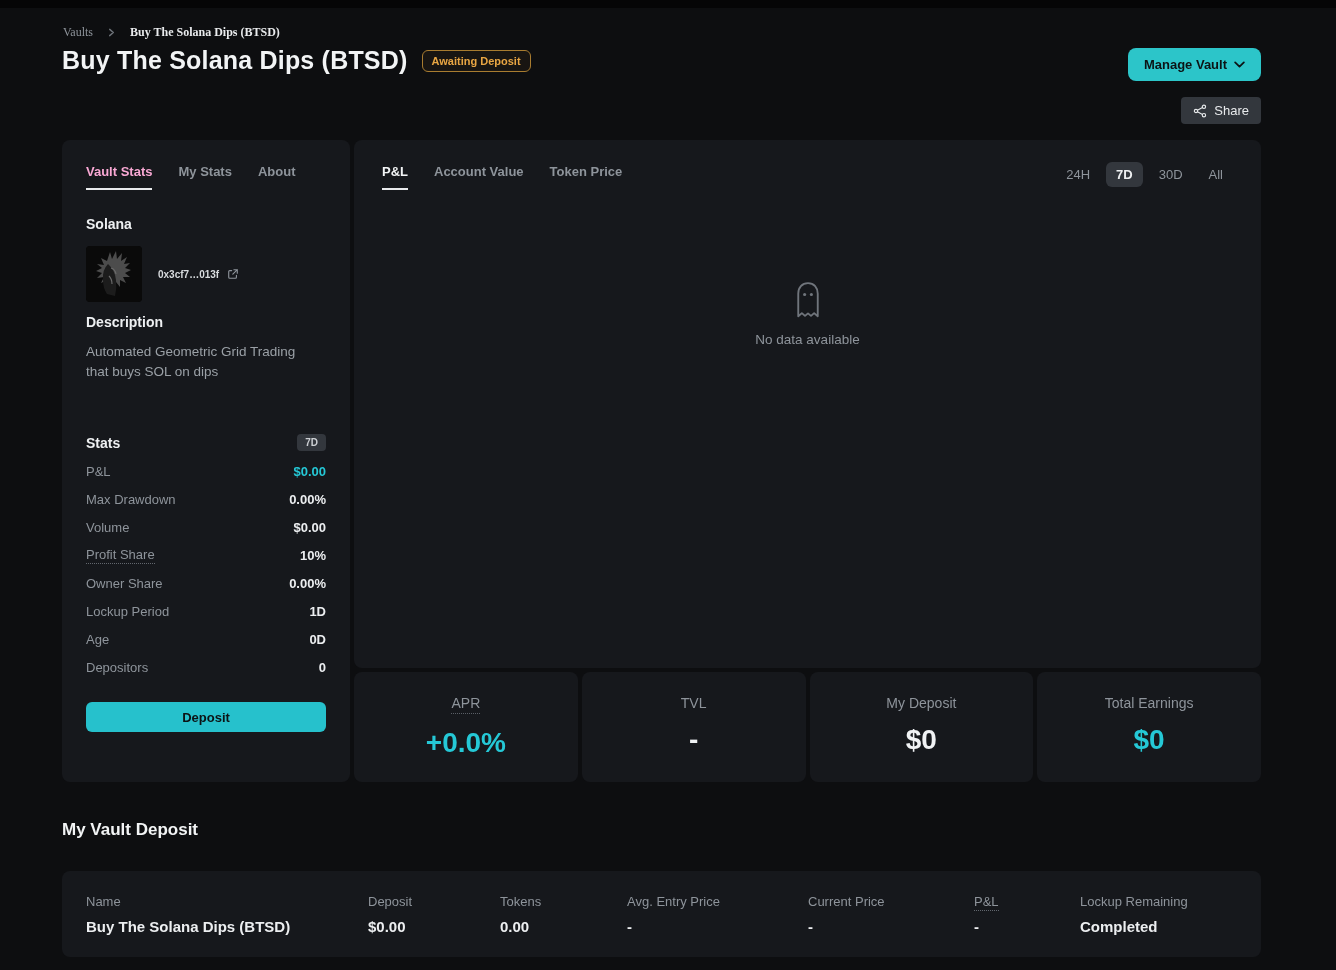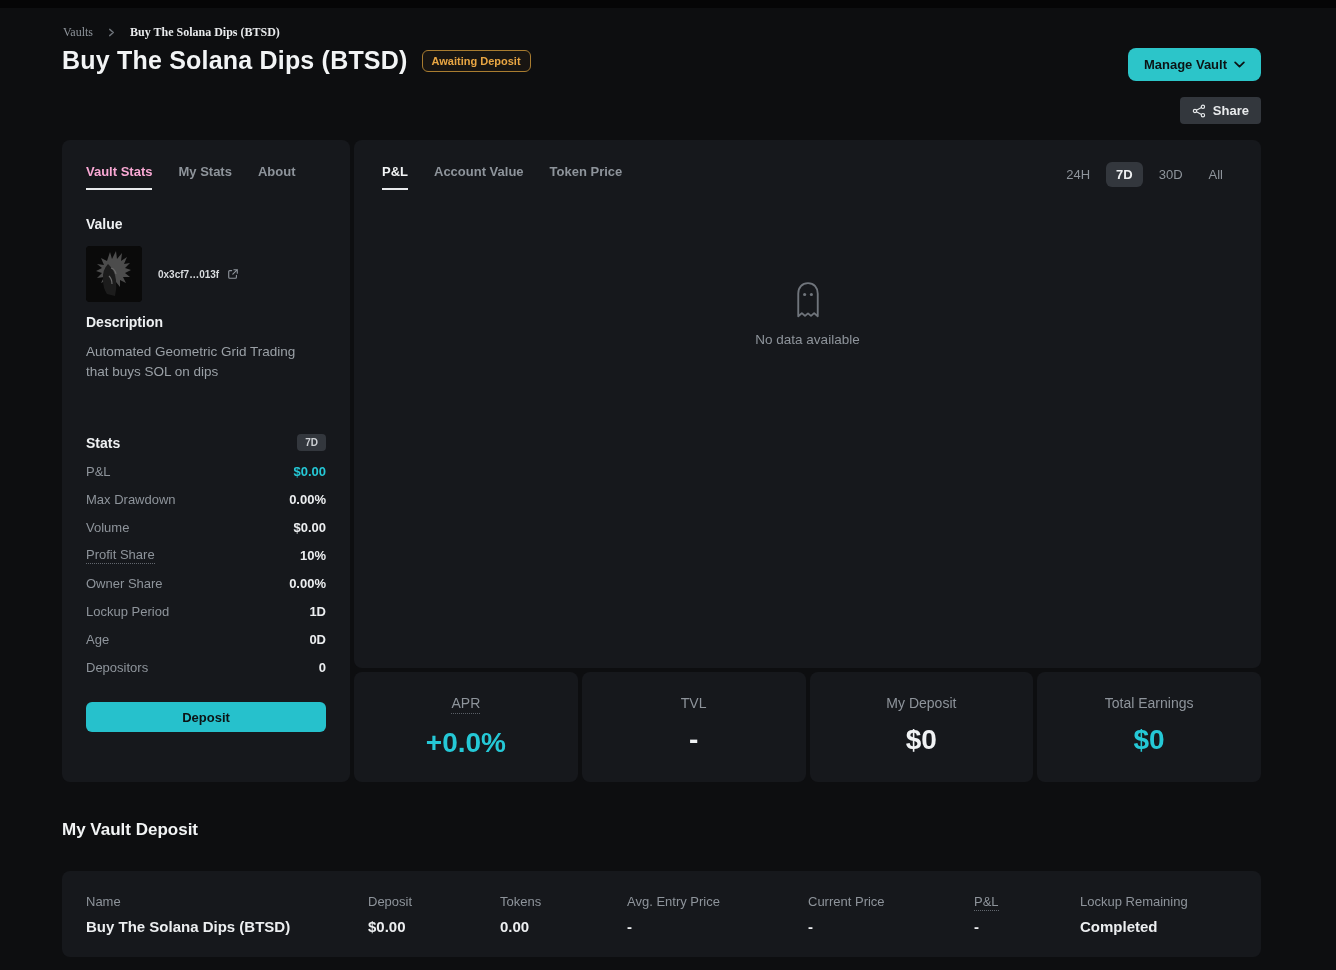--- a/index.html
+++ b/index.html
@@ -28,21 +28,21 @@
 
   .manage-btn {
     position:absolute; right:75px; top:48px; height:33px;
     background:#2cc5c9; color:#0c1415; border:none; border-radius:8px;
     font-family:inherit; font-size:13px; font-weight:700;
     display:flex; align-items:center; gap:7px; padding:0 16px; cursor:pointer;
   }
   .share-btn {
     position:absolute; right:75px; top:97px; height:27px;
     background:#33373d; color:#e8eaec; border:none; border-radius:4px;
-    font-family:inherit; font-size:13px; font-weight:700;
+    font-family:inherit; font-size:13px; font-weight:400;
     display:flex; align-items:center; gap:7px; padding:0 12px; cursor:pointer;
   }
 
   
   .panel { background:#16181c; border-radius:8px; }
 
   .sidebar { position:absolute; left:62px; top:140px; width:288px; height:642px; padding:24px; display:flex; flex-direction:column; }
   .side-tabs { display:flex; gap:26px; }
   .side-tab { font-size:13px; font-weight:600; color:#8e949b; cursor:pointer; padding-bottom:9px; border-bottom:2px solid transparent; }
   .side-tab.active { color:#f9a8d4; border-bottom-color:#e8eaec; }
@@ -142,21 +142,21 @@
   <span>Share</span>
 </button>
 
 <div class="panel sidebar">
   <div class="side-tabs">
     <div class="side-tab active">Vault Stats</div>
     <div class="side-tab">My Stats</div>
     <div class="side-tab">About</div>
   </div>
 
-  <div class="section-heading owner-heading">Value</div>
+  <div class="section-heading owner-heading">Solana</div>
   <div class="owner-row">
     <div class="avatar">
       <svg width="56" height="56" viewBox="0 0 56 56">
         <rect width="56" height="56" fill="#0a0a0a"></rect>
         <path d="M24 6 l2 7 4-8 1 8 5-6 -1 8 6-4 -3 7 6-1 -5 5 6 2 -6 3 5 4 -7 0 3 6 -6-3 0 7 -4-5 -3 7 -2-7 -5 5 1-7 -6 3 3-6 -7 1 5-5 -6-2 6-3 -5-4 7 1 -3-7 6 3z" fill="#4c4c4c"></path>
         <path d="M22 18 q-6 6 -5 16 q0 8 4 14 l8 2 q2-8 1-16 q-1-10 -8-16z" fill="#1c1c1c"></path>
         <path d="M25 22 q4 1 5 6 M23 30 q3 3 3 8" stroke="#6a6a6a" stroke-width="1.2" fill="none"></path>
       </svg>
     </div>
     <div class="owner-address">

